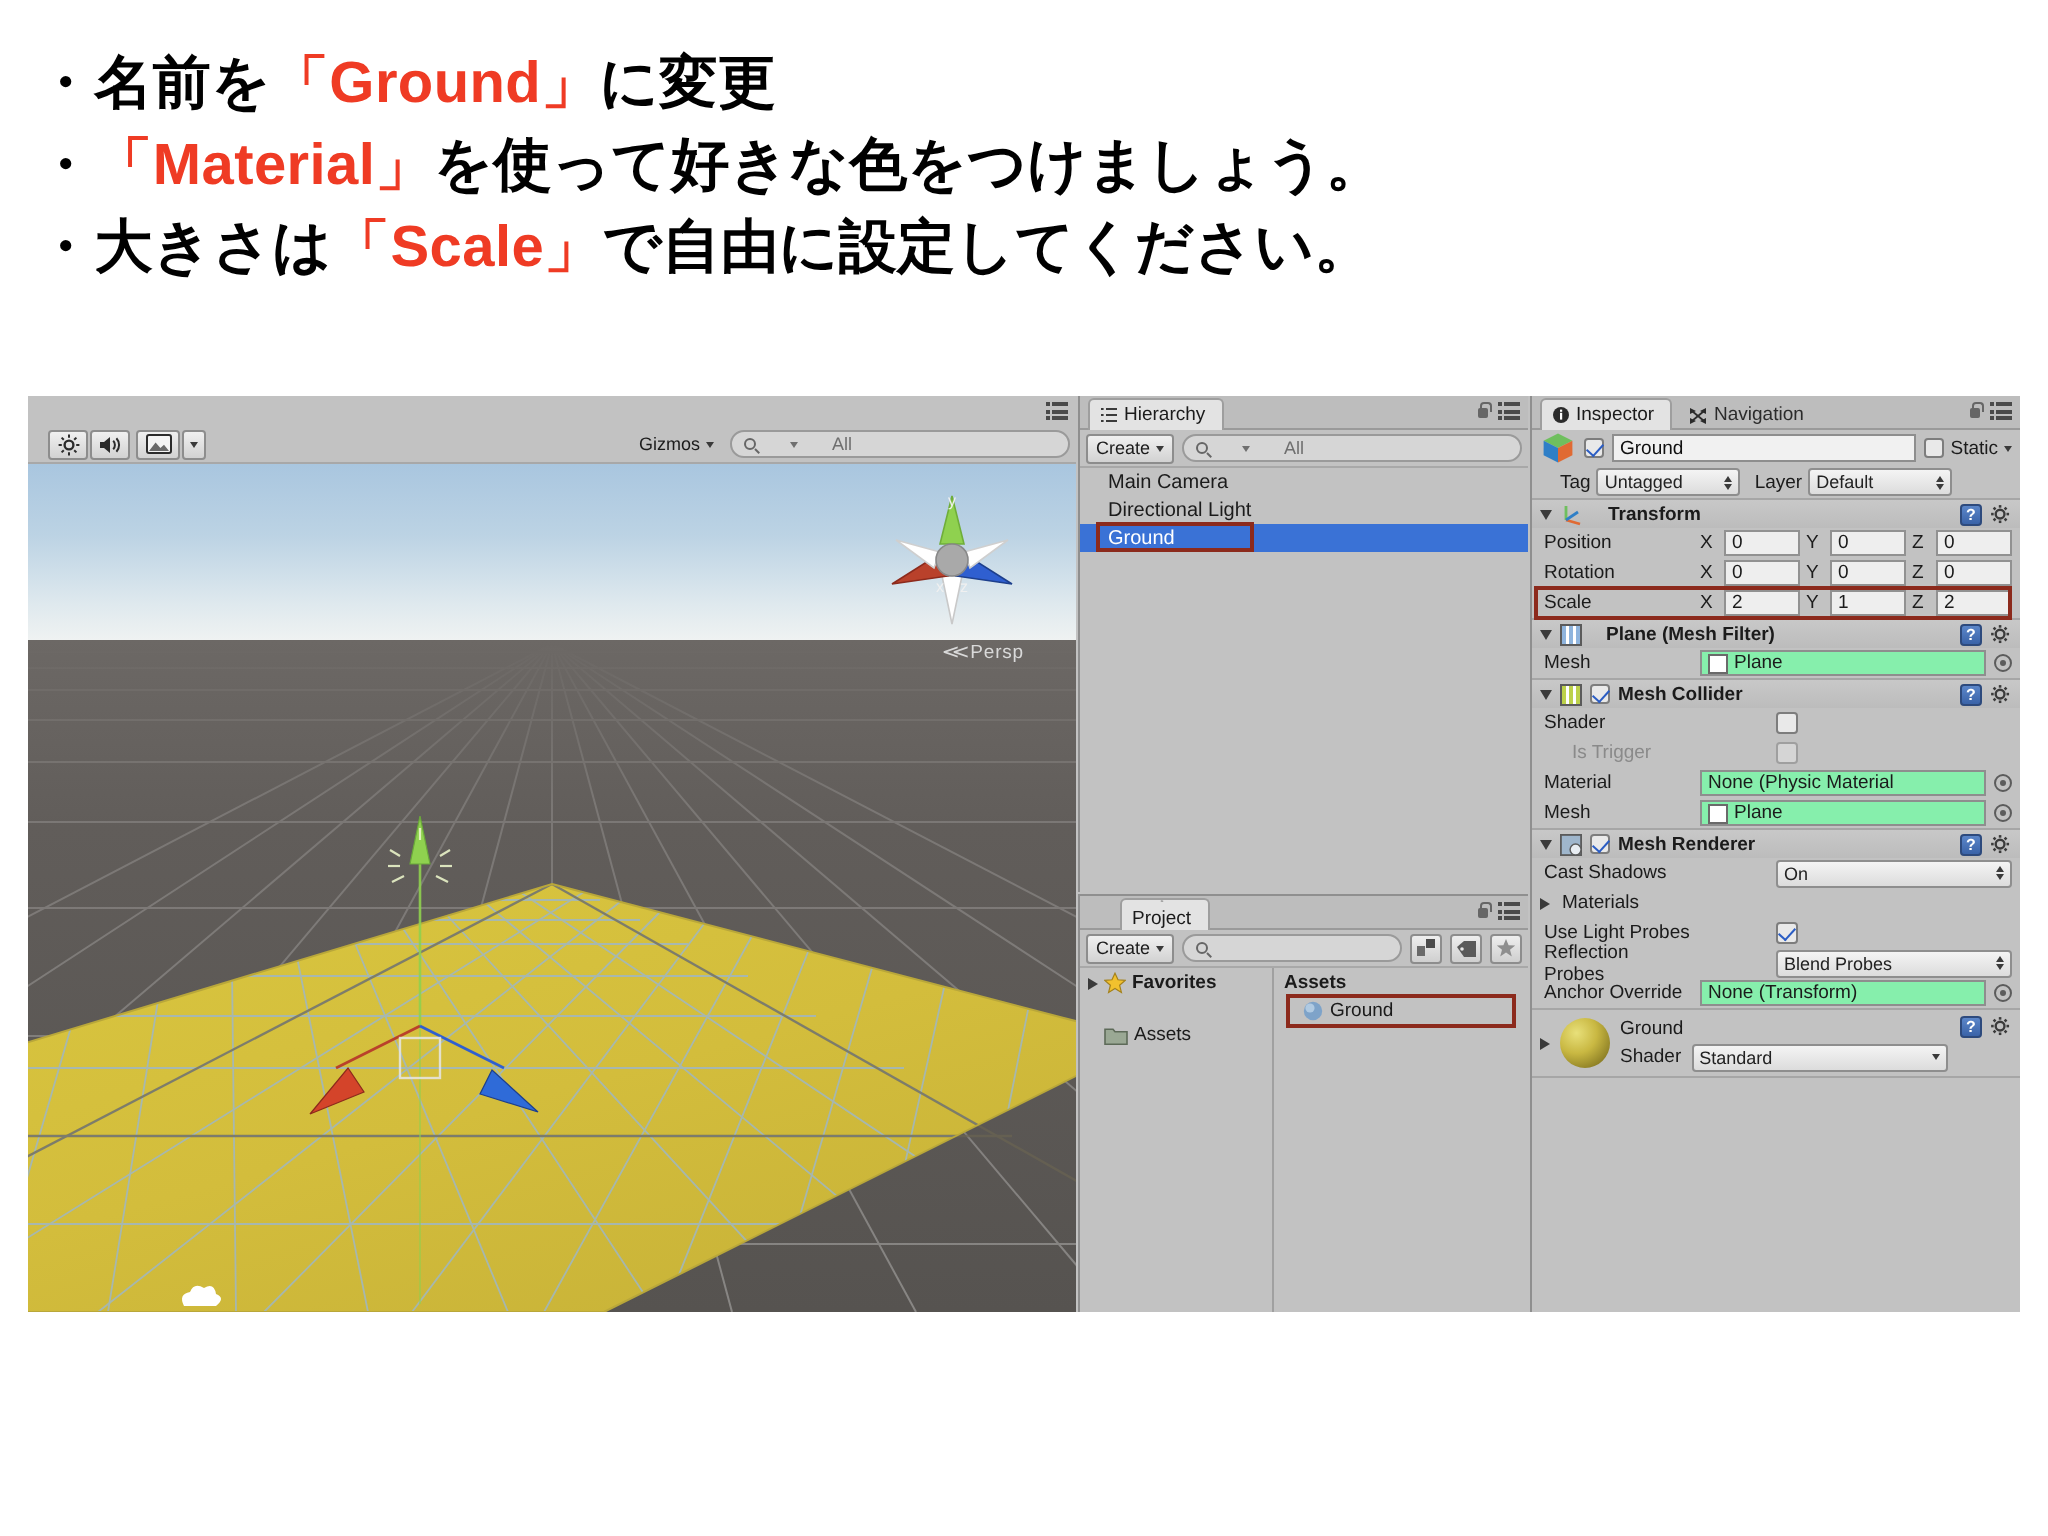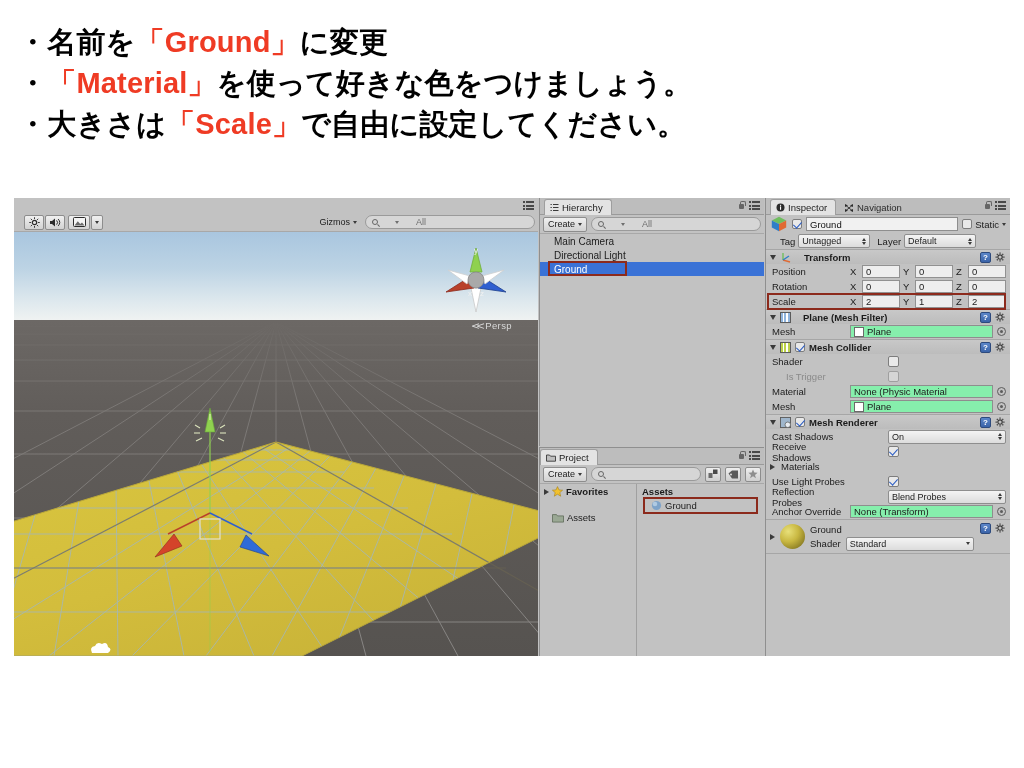--- a/index.html
+++ b/index.html
@@ -545,21 +545,21 @@
       </div>
       <div class="tree-item selected">
         <span>Ground</span>
       </div>
       <div class="redbox" style="left:8px;top:27px;width:79px;height:15px;"></div>
     </div>
   </div>
 
   <div class="panel proj-panel">
     <div class="tabstrip">
-      <div class="tab" style="left:0;">
+      <div class="tab" style="left:20px;flex-direction:column;">
         <svg width="10" height="9" viewBox="0 0 10 9">
           <path d="M0.5 2 h3 l1 1.2 h5 v5 h-9 z" fill="#bfbfbf" stroke="#3a3a3a" stroke-width="0.9"></path>
         </svg>
         <span>Project</span>
       </div>
       <div class="tab-right-icons">
         <span class="lock-ico"></span>
         <span class="menu-ico">
           <span class="stack">
               <i></i>
@@ -890,24 +890,20 @@
         <span class="prop-label">Cast Shadows</span>
         <div class="popup" style="flex:1;margin-left:38px;gap:32px;">
           <span>On</span>
           <span class="dbl-caret">
               <i></i>
               <i></i>
             </span>
         </div>
       </div>
       <div class="prop-row">
-        <span class="prop-label">Receive Shadows</span>
-        <span class="chk on" style="width:11px;height:11px;margin-left:38px;"></span>
-      </div>
-      <div class="prop-row">
         <span class="tri-r" style="margin-left:-2px;margin-right:2px;"></span>
         <span>Materials</span>
       </div>
       <div class="prop-row">
         <span class="prop-label">Use Light Probes</span>
         <span class="chk on" style="width:11px;height:11px;margin-left:38px;"></span>
       </div>
       <div class="prop-row">
         <span class="prop-label">Reflection Probes</span>
         <div class="popup" style="flex:1;margin-left:38px;">

